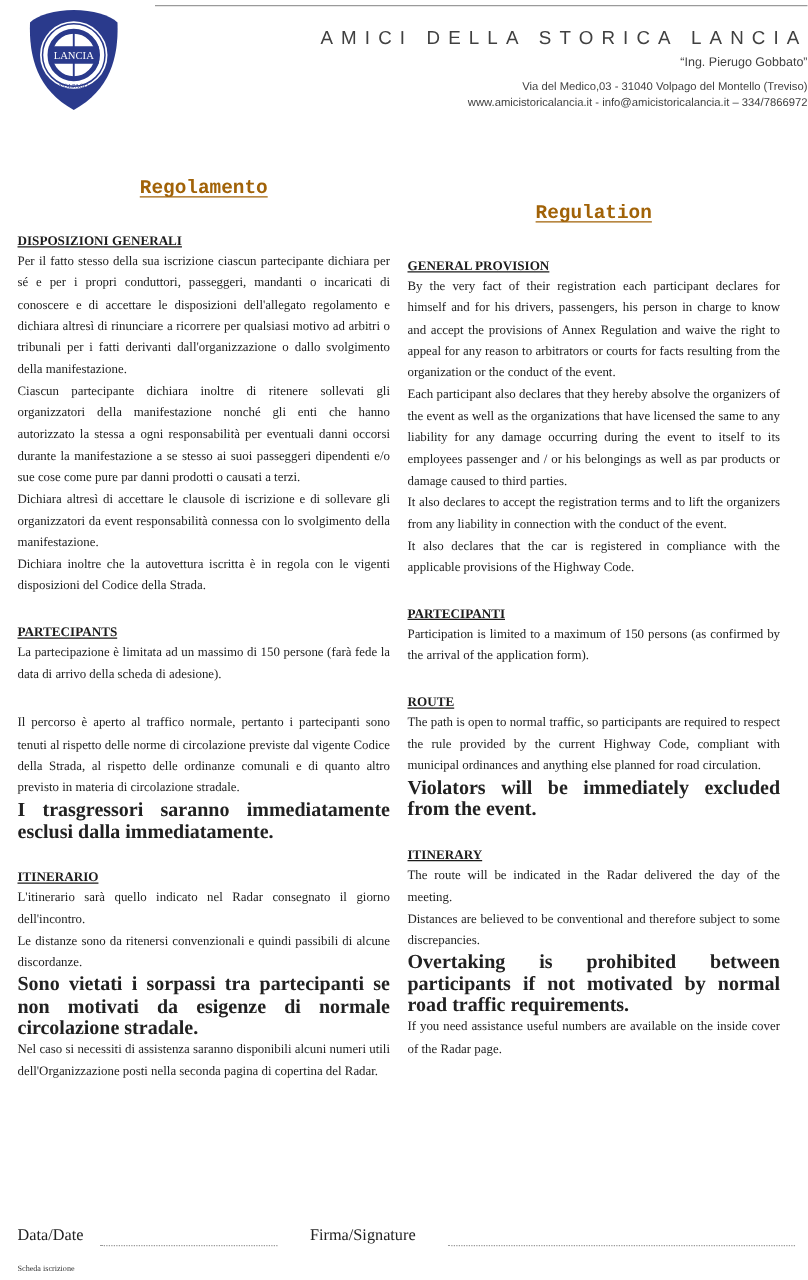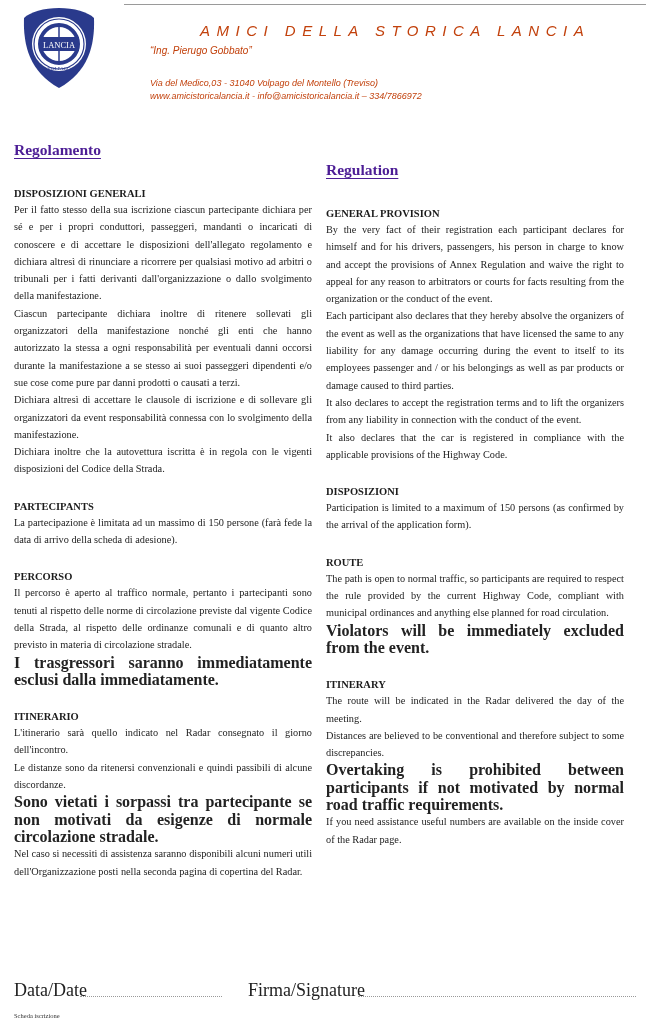--- a/index.html
+++ b/index.html
@@ -2,39 +2,39 @@
 <html><head>
   <meta charset="utf-8">
   <style>
     html, body { margin: 0; padding: 0; background: #ffffff; }
     body {
       width: 646px; height: 1024px; position: relative; overflow: hidden;
       font-family: "Liberation Serif", "DejaVu Serif", serif; color: #222;
     }
     .logo { position: absolute; left: 22px; top: 6px; width: 74px; height: 84px; }
     .top-rule { position: absolute; left: 124px; right: 0; top: 4px; height: 1px; background: #9a9a9a; }
-    .header-text { position: absolute; left: 140px; right: 0; top: 22px; text-align: left;
-      font-family: "Liberation Sans", "DejaVu Sans", sans-serif; font-style: italic; color: #c2410c; }
+    .header-text { position: absolute; left: 140px; right: 0; top: 22px; text-align: right;
+      font-family: "Liberation Sans", "DejaVu Sans", sans-serif; color: #404040; }
     .org-name { font-size: 15px; letter-spacing: 6.5px; line-height: 18px; margin-left: 60px; }
     .org-sub { font-size: 10px; line-height: 18px; margin-top: 2px; margin-left: 10px; }
-    .org-addr { font-size: 9px; line-height: 14px; margin-top: 16px; margin-left: 10px; }
+    .org-addr { font-size: 9px; line-height: 14px; margin-top: 2px; margin-left: 10px; }
     .org-contact { font-size: 9px; line-height: 13px; margin-left: 10px; }
 
     .col { position: absolute; top: 140px; width: 298px; }
     .col.left { left: 14px; }
     .col.right { left: 326px; width: 298px; margin-top: 20px; }
-    .col-title { text-align: left; font-weight: bold; font-size: 15.5px; color: #4c1d95;
-      text-decoration: underline; text-underline-offset: 3px; margin: 0 0 27px 0; line-height: 20px; }
-    .sec-title { font-weight: bold; font-size: 10.5px; line-height: 14px; margin: 0; color: #1c1c1c; }
+    .col-title { text-align: center; font-weight: bold; font-size: 15.5px; color: #a16207;
+      text-decoration: underline; text-underline-offset: 3px; margin: 0 0 27px 0; line-height: 20px; font-family: Liberation Mono, monospace; }
+    .sec-title { font-weight: bold; font-size: 10.5px; line-height: 14px; margin: 0; color: #1c1c1c; text-decoration: underline; }
     p.para { font-size: 10.3px; line-height: 17.3px; margin: 0; text-align: justify; color: #222; }
     p.para.bold { font-weight: bold; font-size: 16px; }
     .section { margin-bottom: 22px; }
 
     .sign-row { position: absolute; top: 980px; left: 14px; right: 10px; height: 20px;
-      font-size: 18px; color: #222; }
+      font-size: 13px; color: #222; }
     .sign-label-date { position: absolute; left: 0; top: 0; }
     .sign-line-date { position: absolute; left: 66px; width: 142px; top: 16px; border-bottom: 1px dotted #999; }
     .sign-label-sig { position: absolute; left: 234px; top: 0; }
     .sign-line-sig { position: absolute; left: 344px; right: 0; top: 16px; border-bottom: 1px dotted #999; }
     .footer-note { position: absolute; left: 14px; top: 1012px; font-size: 6.5px; color: #333; }
   </style>
 </head>
 <body>
 
 <div class="logo">
@@ -67,46 +67,45 @@
         <p class="para">Per il fatto stesso della sua iscrizione ciascun partecipante dichiara per sé e per i propri conduttori, passeggeri, mandanti o incaricati di conoscere e di accettare le disposizioni dell'allegato regolamento e dichiara altresì di rinunciare a ricorrere per qualsiasi motivo ad arbitri o tribunali per i fatti derivanti dall'organizzazione o dallo svolgimento della manifestazione.</p>
         <p class="para">Ciascun partecipante dichiara inoltre di ritenere sollevati gli organizzatori della manifestazione nonché gli enti che hanno autorizzato la stessa a ogni responsabilità per eventuali danni occorsi durante la manifestazione a se stesso ai suoi passeggeri dipendenti e/o sue cose come pure par danni prodotti o causati a terzi.</p>
         <p class="para">Dichiara altresì di accettare le clausole di iscrizione e di sollevare gli organizzatori da event responsabilità connessa con lo svolgimento della manifestazione.</p>
         <p class="para">Dichiara inoltre che la autovettura iscritta è in regola con le vigenti disposizioni del Codice della Strada.</p>
       </div>
       <div class="section">
         <h3 class="sec-title">PARTECIPANTS</h3>
         <p class="para">La partecipazione è limitata ad un massimo di 150 persone (farà fede la data di arrivo della scheda di adesione).</p>
       </div>
       <div class="section">
-        <h3 class="sec-title">PERCORSO</h3>
         <p class="para">Il percorso è aperto al traffico normale, pertanto i partecipanti sono tenuti al rispetto delle norme di circolazione previste dal vigente Codice della Strada, al rispetto delle ordinanze comunali e di quanto altro previsto in materia di circolazione stradale.</p>
         <p class="para bold">I trasgressori saranno immediatamente esclusi dalla immediatamente.</p>
       </div>
       <div class="section">
         <h3 class="sec-title">ITINERARIO</h3>
         <p class="para">L'itinerario sarà quello indicato nel Radar consegnato il giorno dell'incontro.</p>
         <p class="para">Le distanze sono da ritenersi convenzionali e quindi passibili di alcune discordanze.</p>
-        <p class="para bold">Sono vietati i sorpassi tra partecipante se non motivati da esigenze di normale circolazione stradale.</p>
+        <p class="para bold">Sono vietati i sorpassi tra partecipanti se non motivati da esigenze di normale circolazione stradale.</p>
         <p class="para">Nel caso si necessiti di assistenza saranno disponibili alcuni numeri utili dell'Organizzazione posti nella seconda pagina di copertina del Radar.</p>
       </div>
     </div>
 </div>
 
 <div class="col right">
   <h2 class="col-title">Regulation</h2>
   <div id="en-sections">
       <div class="section">
         <h3 class="sec-title">GENERAL PROVISION</h3>
         <p class="para">By the very fact of their registration each participant declares for himself and for his drivers, passengers, his person in charge to know and accept the provisions of Annex Regulation and waive the right to appeal for any reason to arbitrators or courts for facts resulting from the organization or the conduct of the event.</p>
         <p class="para">Each participant also declares that they hereby absolve the organizers of the event as well as the organizations that have licensed the same to any liability for any damage occurring during the event to itself to its employees passenger and / or his belongings as well as par products or damage caused to third parties.</p>
         <p class="para">It also declares to accept the registration terms and to lift the organizers from any liability in connection with the conduct of the event.</p>
         <p class="para">It also declares that the car is registered in compliance with the applicable provisions of the Highway Code.</p>
       </div>
       <div class="section">
-        <h3 class="sec-title">DISPOSIZIONI</h3>
+        <h3 class="sec-title">PARTECIPANTI</h3>
         <p class="para">Participation is limited to a maximum of 150 persons (as confirmed by the arrival of the application form).</p>
       </div>
       <div class="section">
         <h3 class="sec-title">ROUTE</h3>
         <p class="para">The path is open to normal traffic, so participants are required to respect the rule provided by the current Highway Code, compliant with municipal ordinances and anything else planned for road circulation.</p>
         <p class="para bold">Violators will be immediately excluded from the event.</p>
       </div>
       <div class="section">
         <h3 class="sec-title">ITINERARY</h3>
         <p class="para">The route will be indicated in the Radar delivered the day of the meeting.</p>

